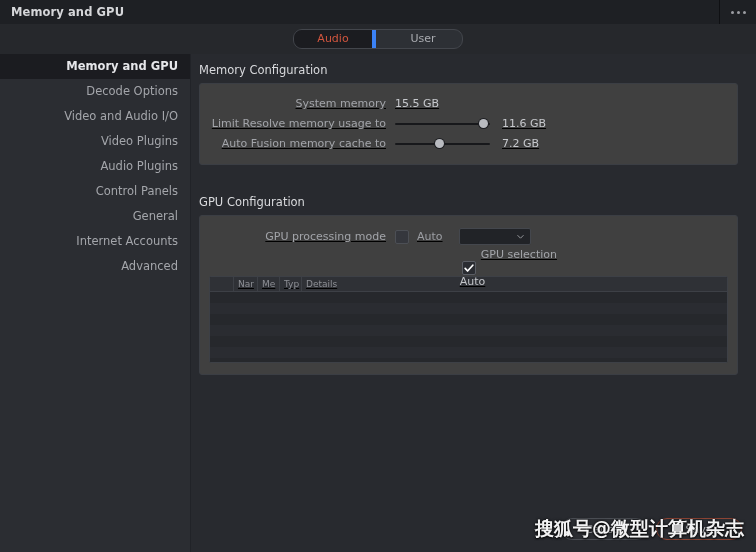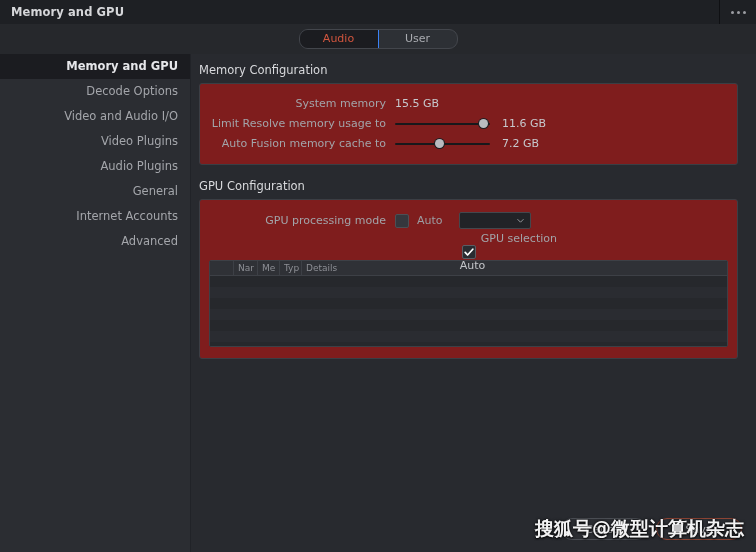--- a/index.html
+++ b/index.html
@@ -85,21 +85,22 @@
     font-size: 11px;
     color: #a9abb0;
     background: transparent;
     user-select: none;
   }
   .tab.active {
     background: #1b1c20;
     color: #d1553e;
   }
   .tab + .tab {
-    border-left: 1px solid #3b82f6;
+    border-left: 4px solid #3b82f6;
+    padding-left: 8px;
   }
 
   
   .content {
     position: absolute;
     left: 0; top: 54px;
     width: 756px;
     height: 498px;
   }
 
@@ -134,24 +135,25 @@
     width: 566px;
     height: 498px;
   }
   .section-title {
     font-size: 11.5px;
     color: #d9dadd;
     padding: 9px 0 6px 9px;
     user-select: none;
   }
   .group-box {
-    margin: 0 18px 0 9px;
+    margin: 0 18px 16px 9px;
     border: 1px solid #3b3e44;
     border-radius: 3px;
-    background: #7f1d1d;
+    background: #404040;
+    text-decoration: underline;
   }
 
   .row {
     display: flex;
     align-items: center;
     height: 19px;
     margin: 1px 0;
   }
   .row-label {
     width: 186px;
@@ -337,20 +339,21 @@
   </div>
 
   <div class="content">
 
     <div class="sidebar">
       <div class="side-item active">Memory and GPU</div>
       <div class="side-item">Decode Options</div>
       <div class="side-item">Video and Audio I/O</div>
       <div class="side-item">Video Plugins</div>
       <div class="side-item">Audio Plugins</div>
+      <div class="side-item">Control Panels</div>
       <div class="side-item">General</div>
       <div class="side-item">Internet Accounts</div>
       <div class="side-item">Advanced</div>
     </div>
 
     <div class="main">
 
       <div class="section-title">Memory Configuration</div>
       <div class="group-box" style="padding:9px 0 10px 0;">
 

